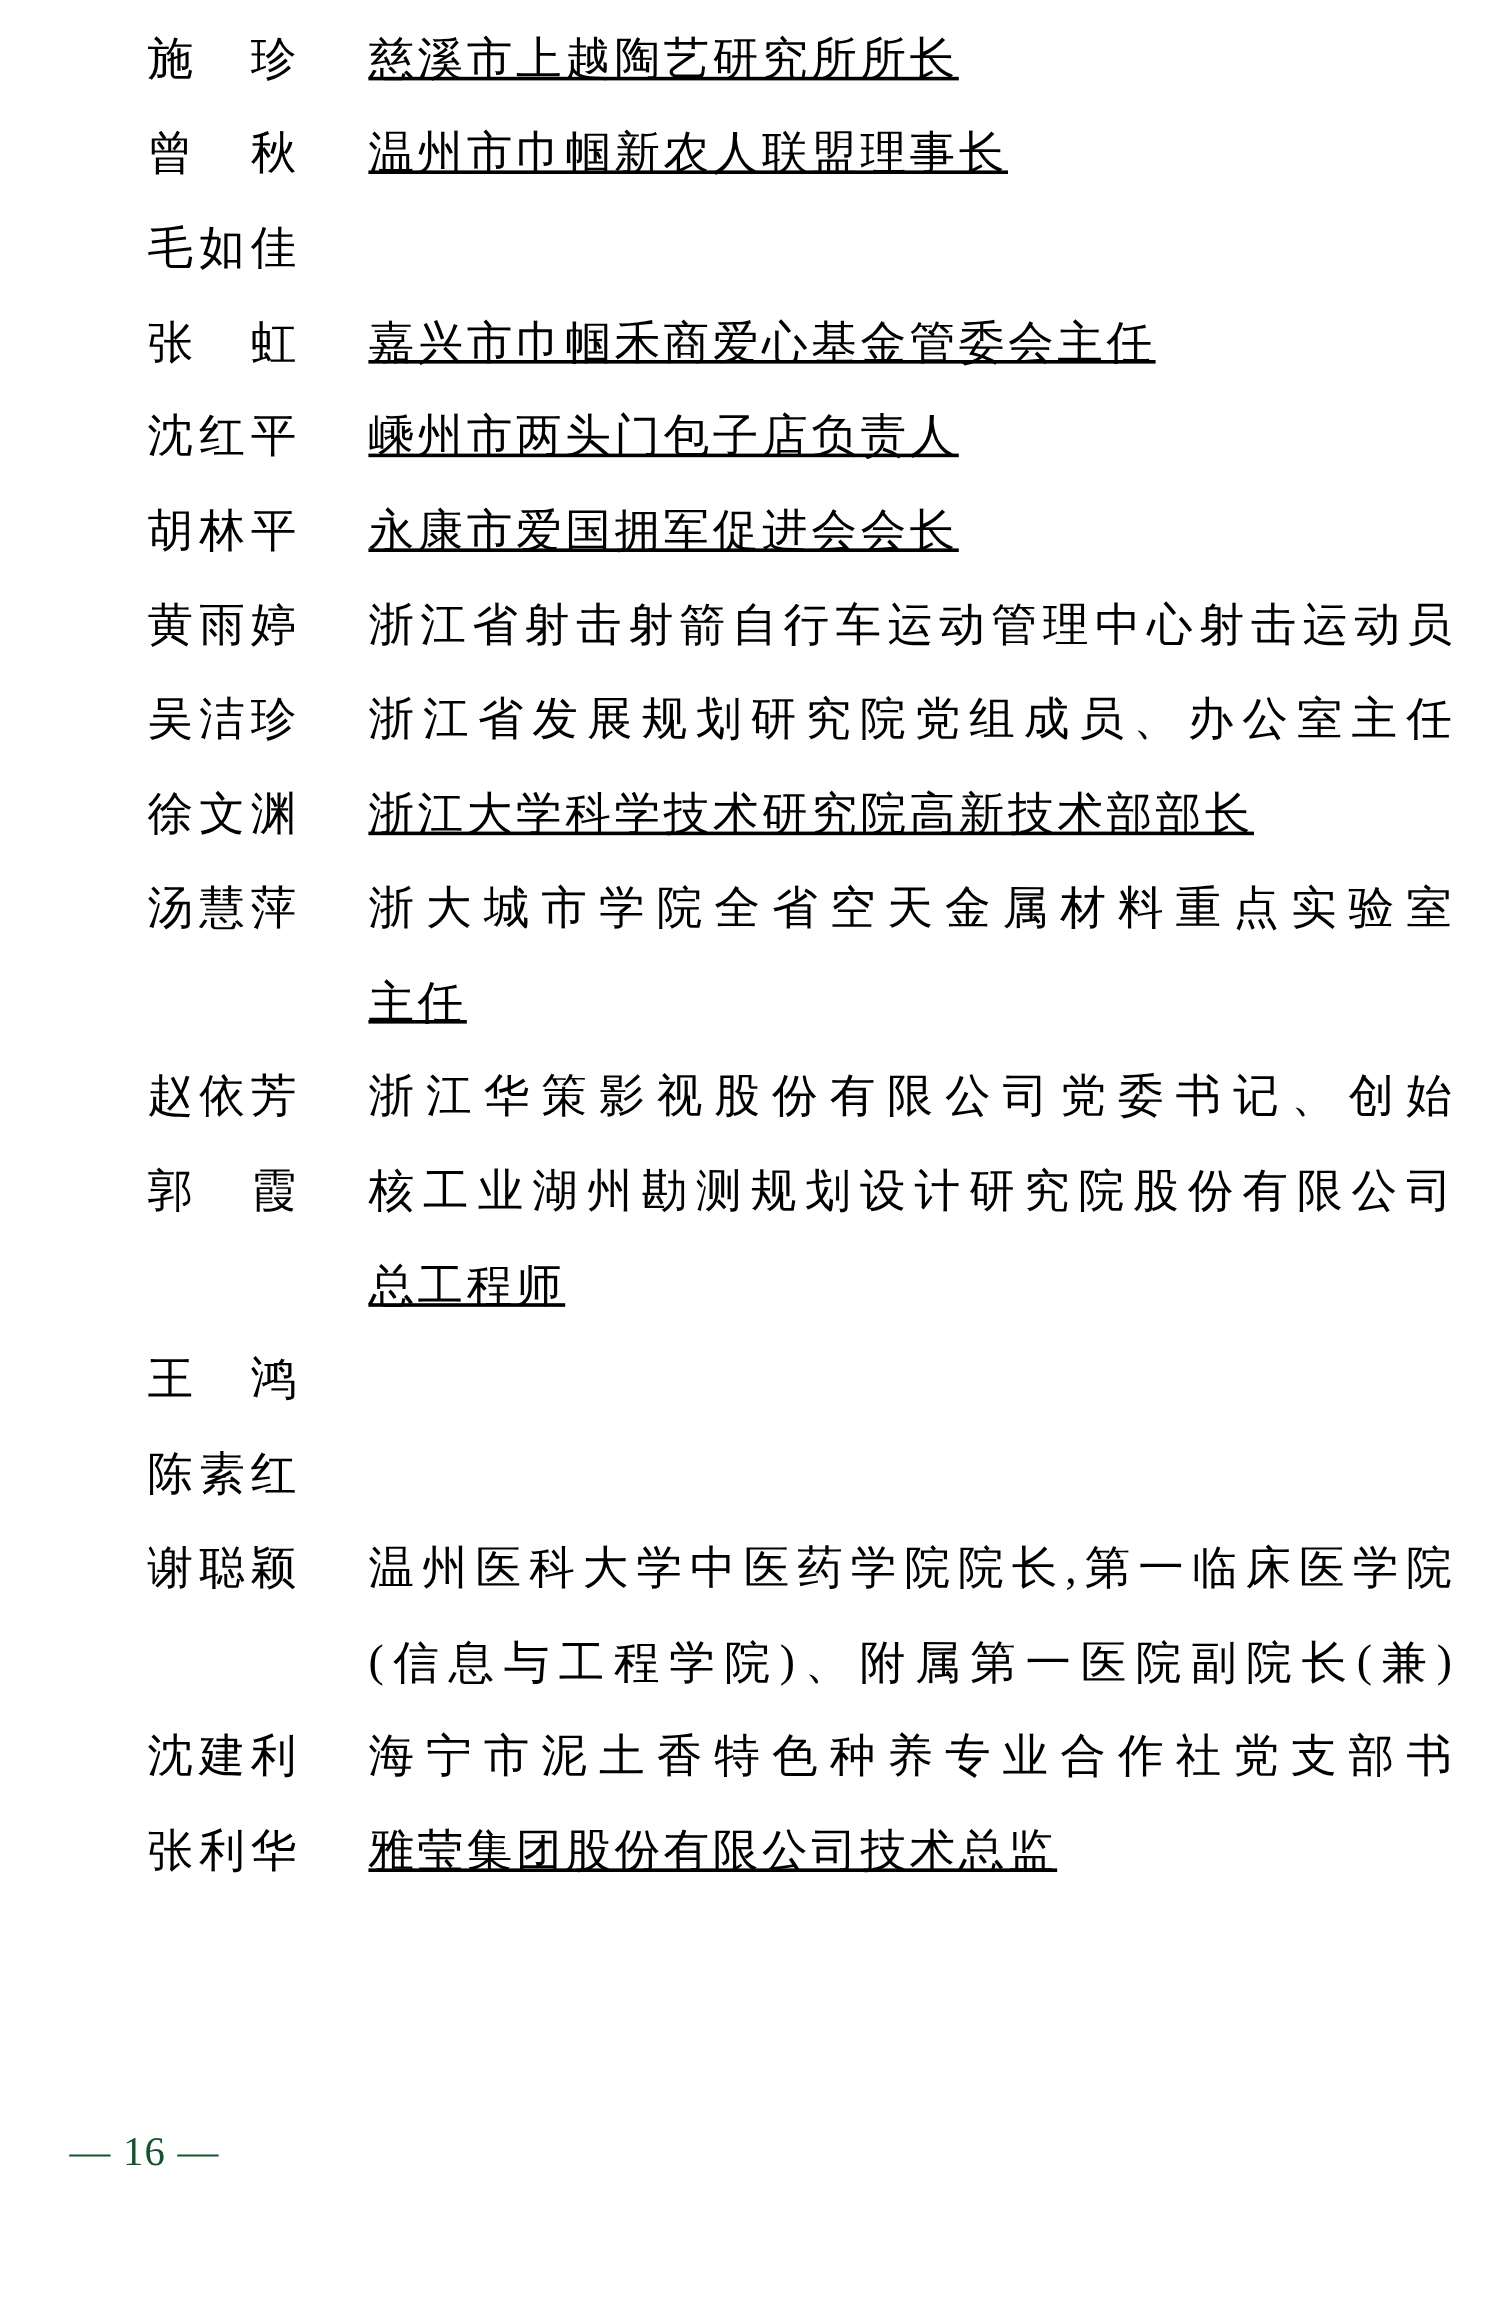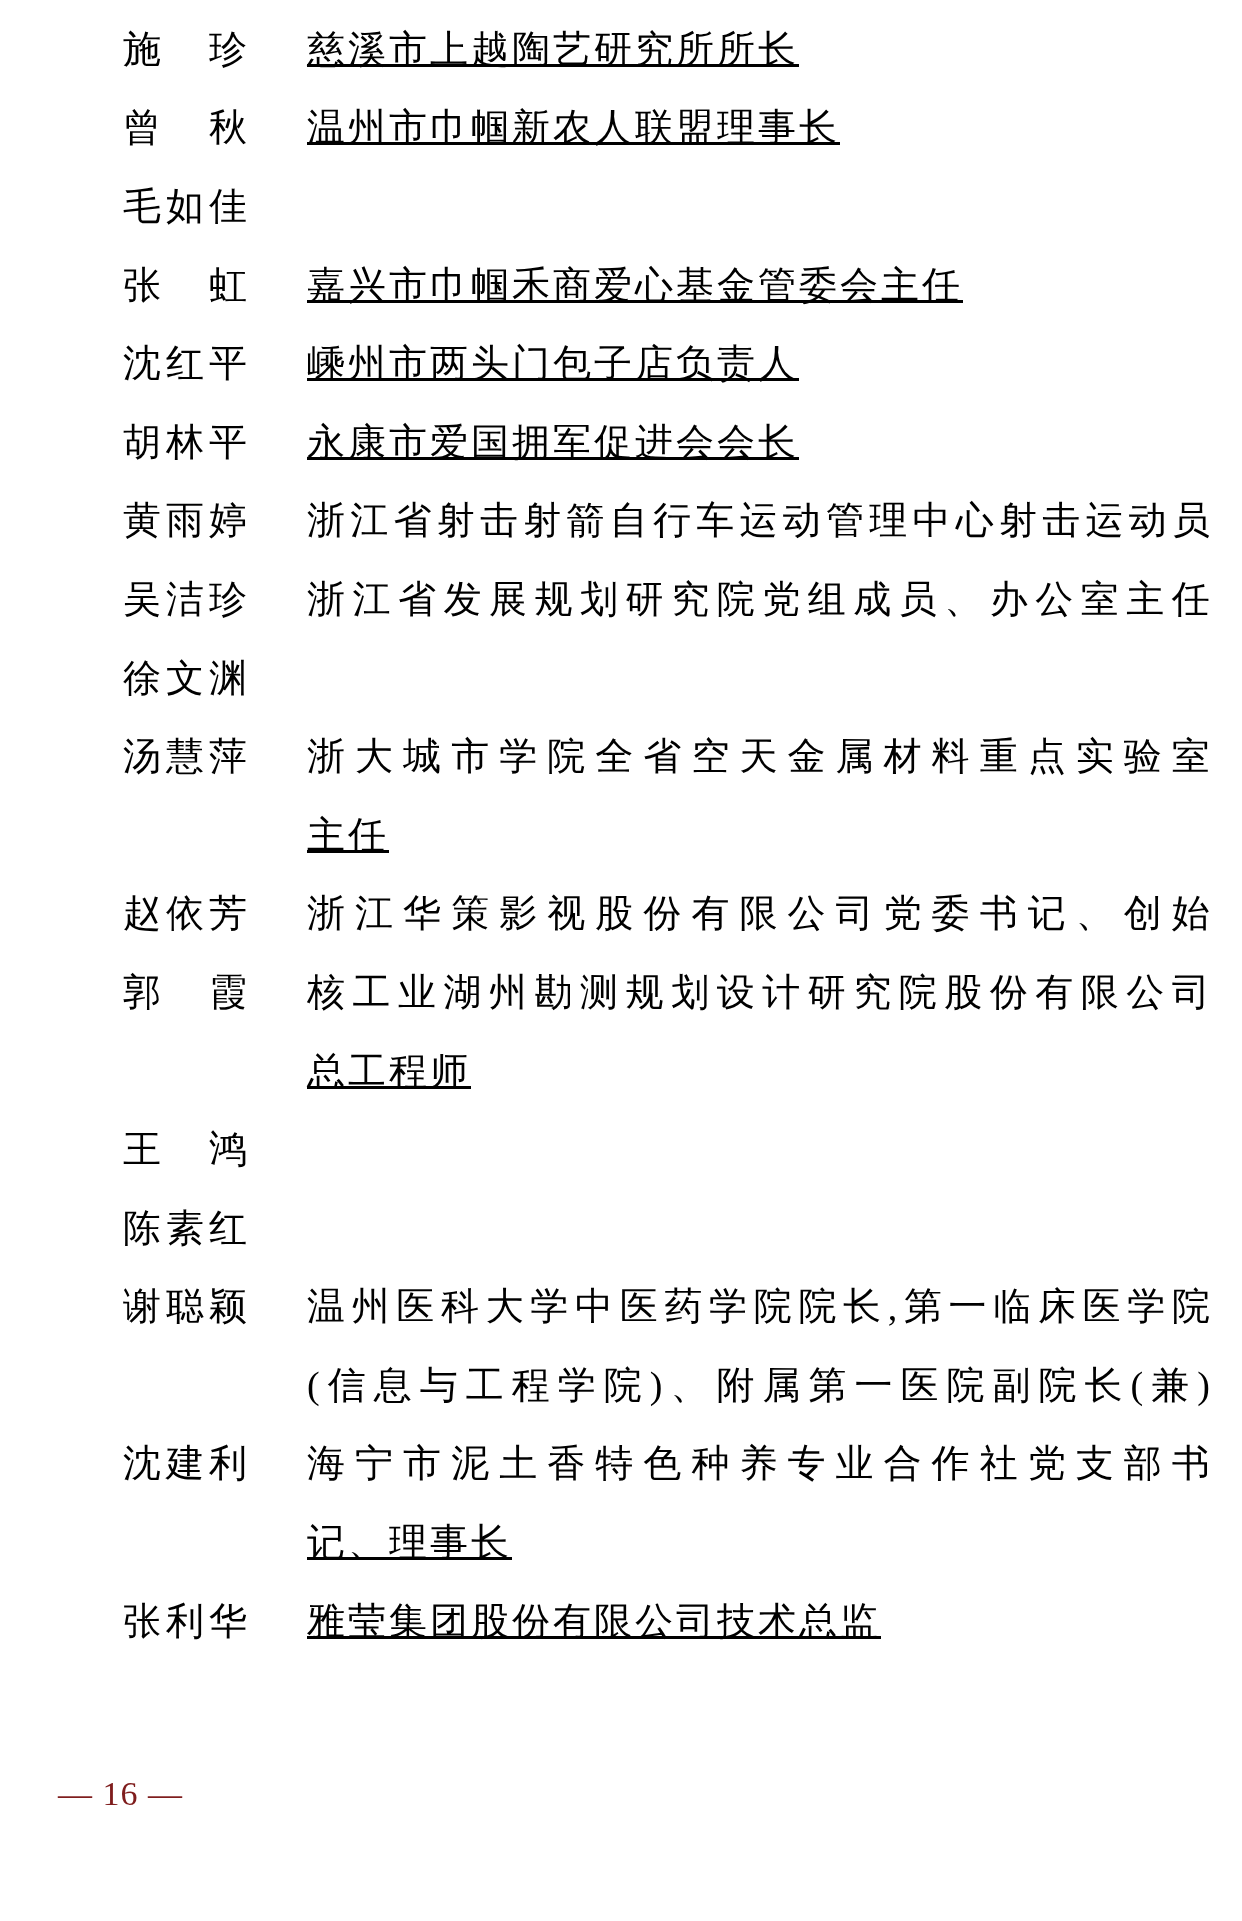--- a/index.html
+++ b/index.html
@@ -54,21 +54,21 @@
     letter-spacing: 3px;
     white-space: nowrap;
     text-decoration: underline;
   }
   .footer {
     position: absolute;
     left: 58px;
     top: 1775px;
     font-size: 34px;
     letter-spacing: 1px;
-    color: #7f1d1d;
+    color: #14532d;
   }
 </style>
 </head>
 <body>
 
 <div class="page">
   <div id="list">
       <div class="line">
         <div class="name">
           <span>施</span>
@@ -171,20 +171,21 @@
           <span>主</span>
           <span>任</span>
         </div>
       </div>
       <div class="line">
         <div class="name">
           <span>徐</span>
           <span>文</span>
           <span>渊</span>
         </div>
+        <div class="title natural">浙江大学科学技术研究院高新技术部部长</div>
       </div>
       <div class="line">
         <div class="name">
           <span>汤</span>
           <span>慧</span>
           <span>萍</span>
         </div>
         <div class="title justify">
           <span>浙</span>
           <span>大</span>
@@ -360,23 +361,20 @@
           <span>合</span>
           <span>作</span>
           <span>社</span>
           <span>党</span>
           <span>支</span>
           <span>部</span>
           <span>书</span>
         </div>
       </div>
       <div class="line">
-        <div class="title natural">记、理事长</div>
-      </div>
-      <div class="line">
         <div class="name">
           <span>张</span>
           <span>利</span>
           <span>华</span>
         </div>
         <div class="title natural">雅莹集团股份有限公司技术总监</div>
       </div>
     </div>
   <div class="footer">— 16 —</div>
 </div>

